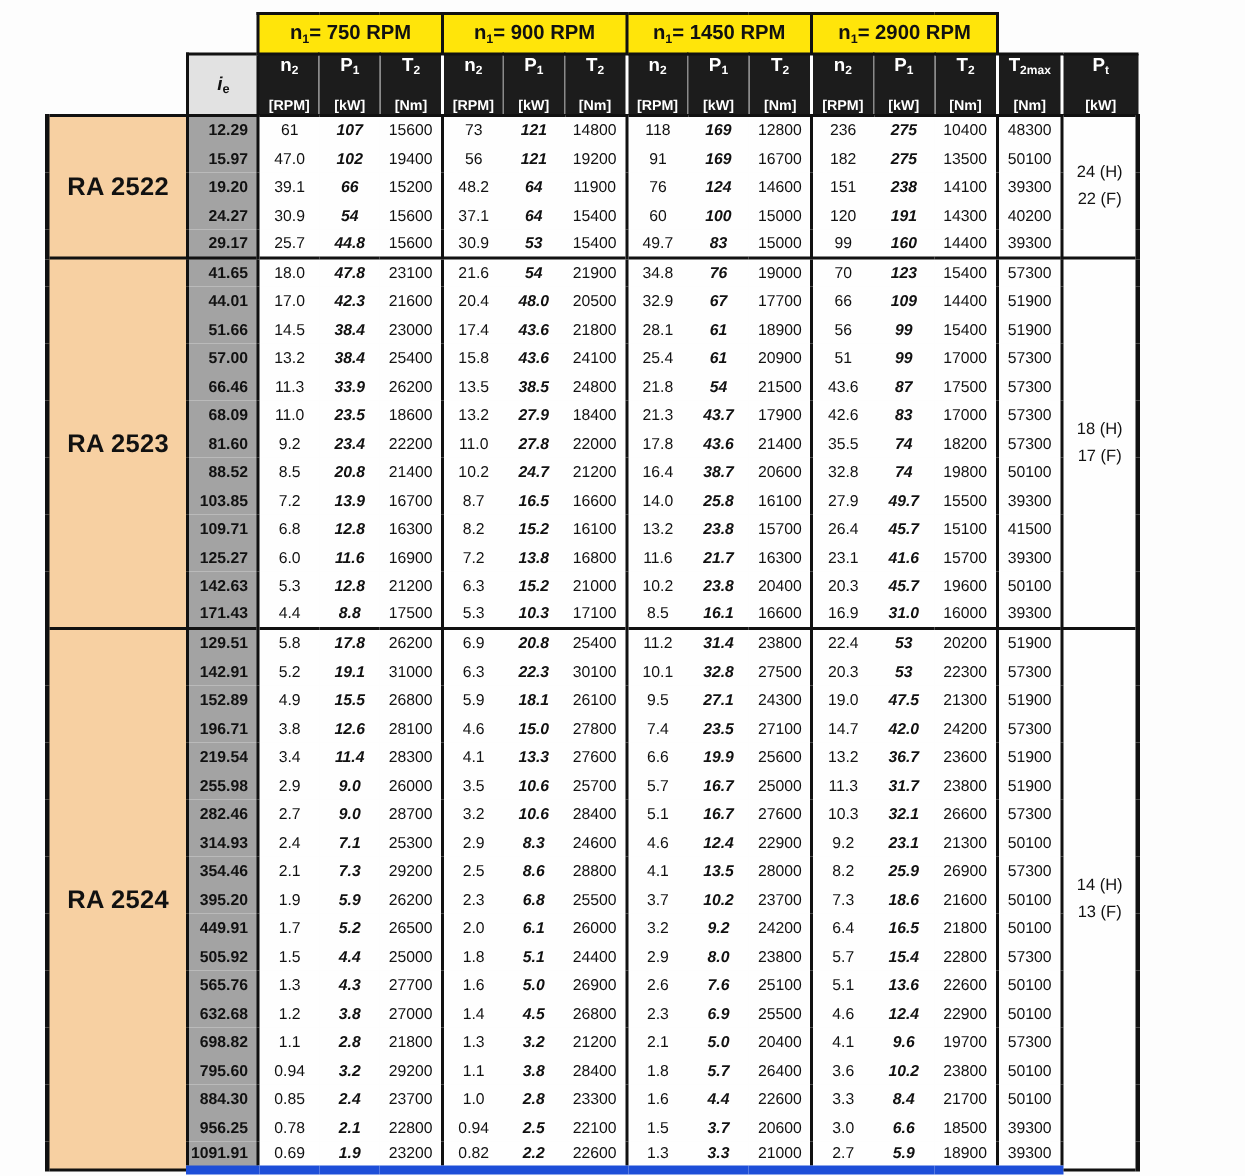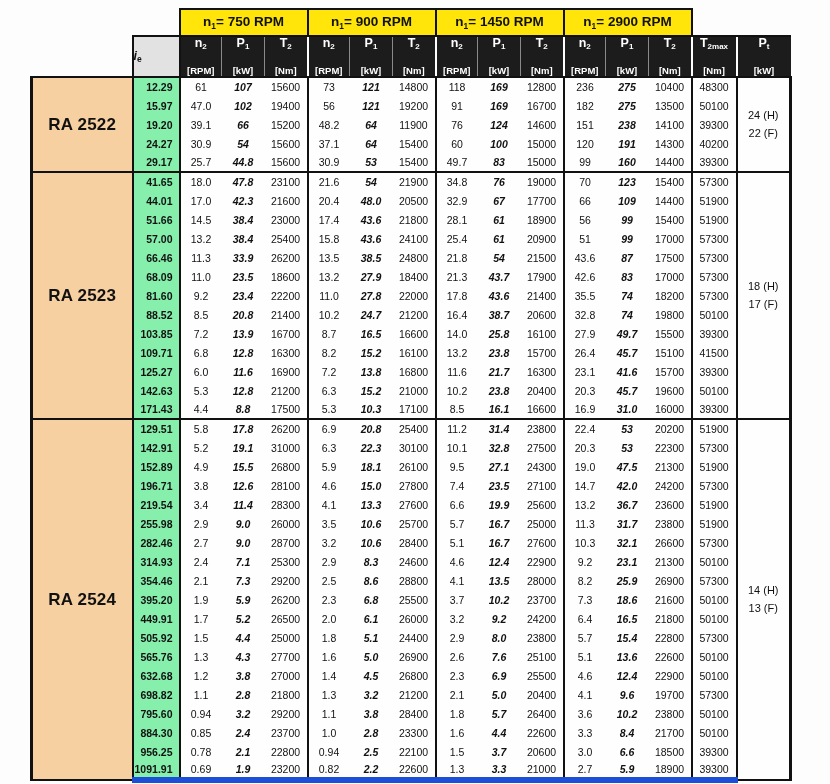--- a/index.html
+++ b/index.html
@@ -1,17 +1,17 @@
 <!DOCTYPE html>
 <html><head>
 <meta charset="utf-8">
 <style>
   * { margin:0; padding:0; box-sizing:border-box; }
   html,body { width:830px; height:784px; background:#fdfdfd; font-family:"Liberation Sans", sans-serif; color:#111; }
-  .page { position:relative; width:830px; height:784px; overflow:hidden; }
+  .page { position:relative; width:760px; height:784px; overflow:hidden; }
   table.ratings { position:absolute; left:30px; top:8px; border-collapse:collapse; table-layout:fixed; }
   td, th { vertical-align:middle; }
 
   
   tr.hrow1 th.yellow {
     height:27px; background:#FFE50A; border:2px solid #111;
     font-size:13.5px; font-weight:bold; text-align:center; white-space:nowrap;
   }
   tr.hrow1 td.spacer, tr.hrow2 td.spacer { border:none; background:transparent; }
   .ylab sub { font-size:0.62em; vertical-align:-0.3em; }
@@ -24,32 +24,32 @@
     border-top:2px solid #111; border-bottom:2px solid #111;
     line-height:1.1; font-weight:bold; white-space:nowrap;
   }
   th.bh.sep { border-left:1px solid #8a8a8a; }
   th.bh.ws  { border-left:2px solid #fff; }
   th.bh .bl1 { font-size:12.5px; }
   th.bh .bl1 sub { font-size:8px; vertical-align:-0.25em; }
   th.bh .bl2 { font-size:9.5px; margin-top:14px; }
   th.ie-head {
     background:#E2E2E2; border:2px solid #111;
-    font-size:12.5px; font-weight:bold; text-align:left;
+    font-size:12.5px; font-weight:bold; text-align:center;
   }
   th.ie-head sub { font-size:8.5px; vertical-align:-0.25em; }
 
   
   tbody tr { height:19px; }
   td.model-cell {
     background:#F7D0A2; border:2px solid #111; border-left:3px solid #111;
     font-size:17px; font-weight:bold; text-align:center; letter-spacing:0.2px;
   }
   td.ie-cell {
-    background:#86efac; border-left:2px solid #111; border-right:2px solid #111;
+    background:#a3a3a3; border-left:2px solid #111; border-right:2px solid #111;
     font-size:10.5px; font-weight:bold; text-align:right; padding-right:6px; white-space:nowrap;
   }
   td.dc { background:#fefefe; font-size:10.5px; text-align:center; white-space:nowrap; }
   td.dc.gs { border-left:2px solid #111; }
   td.dc.p1 { font-weight:bold; font-style:italic; }
   td.t2max-cell {
     background:#fefefe; border-left:2px solid #111; border-right:2px solid #111;
     font-size:10.5px; text-align:center;margin-top:20px;
   }
   td.pt-cell {

